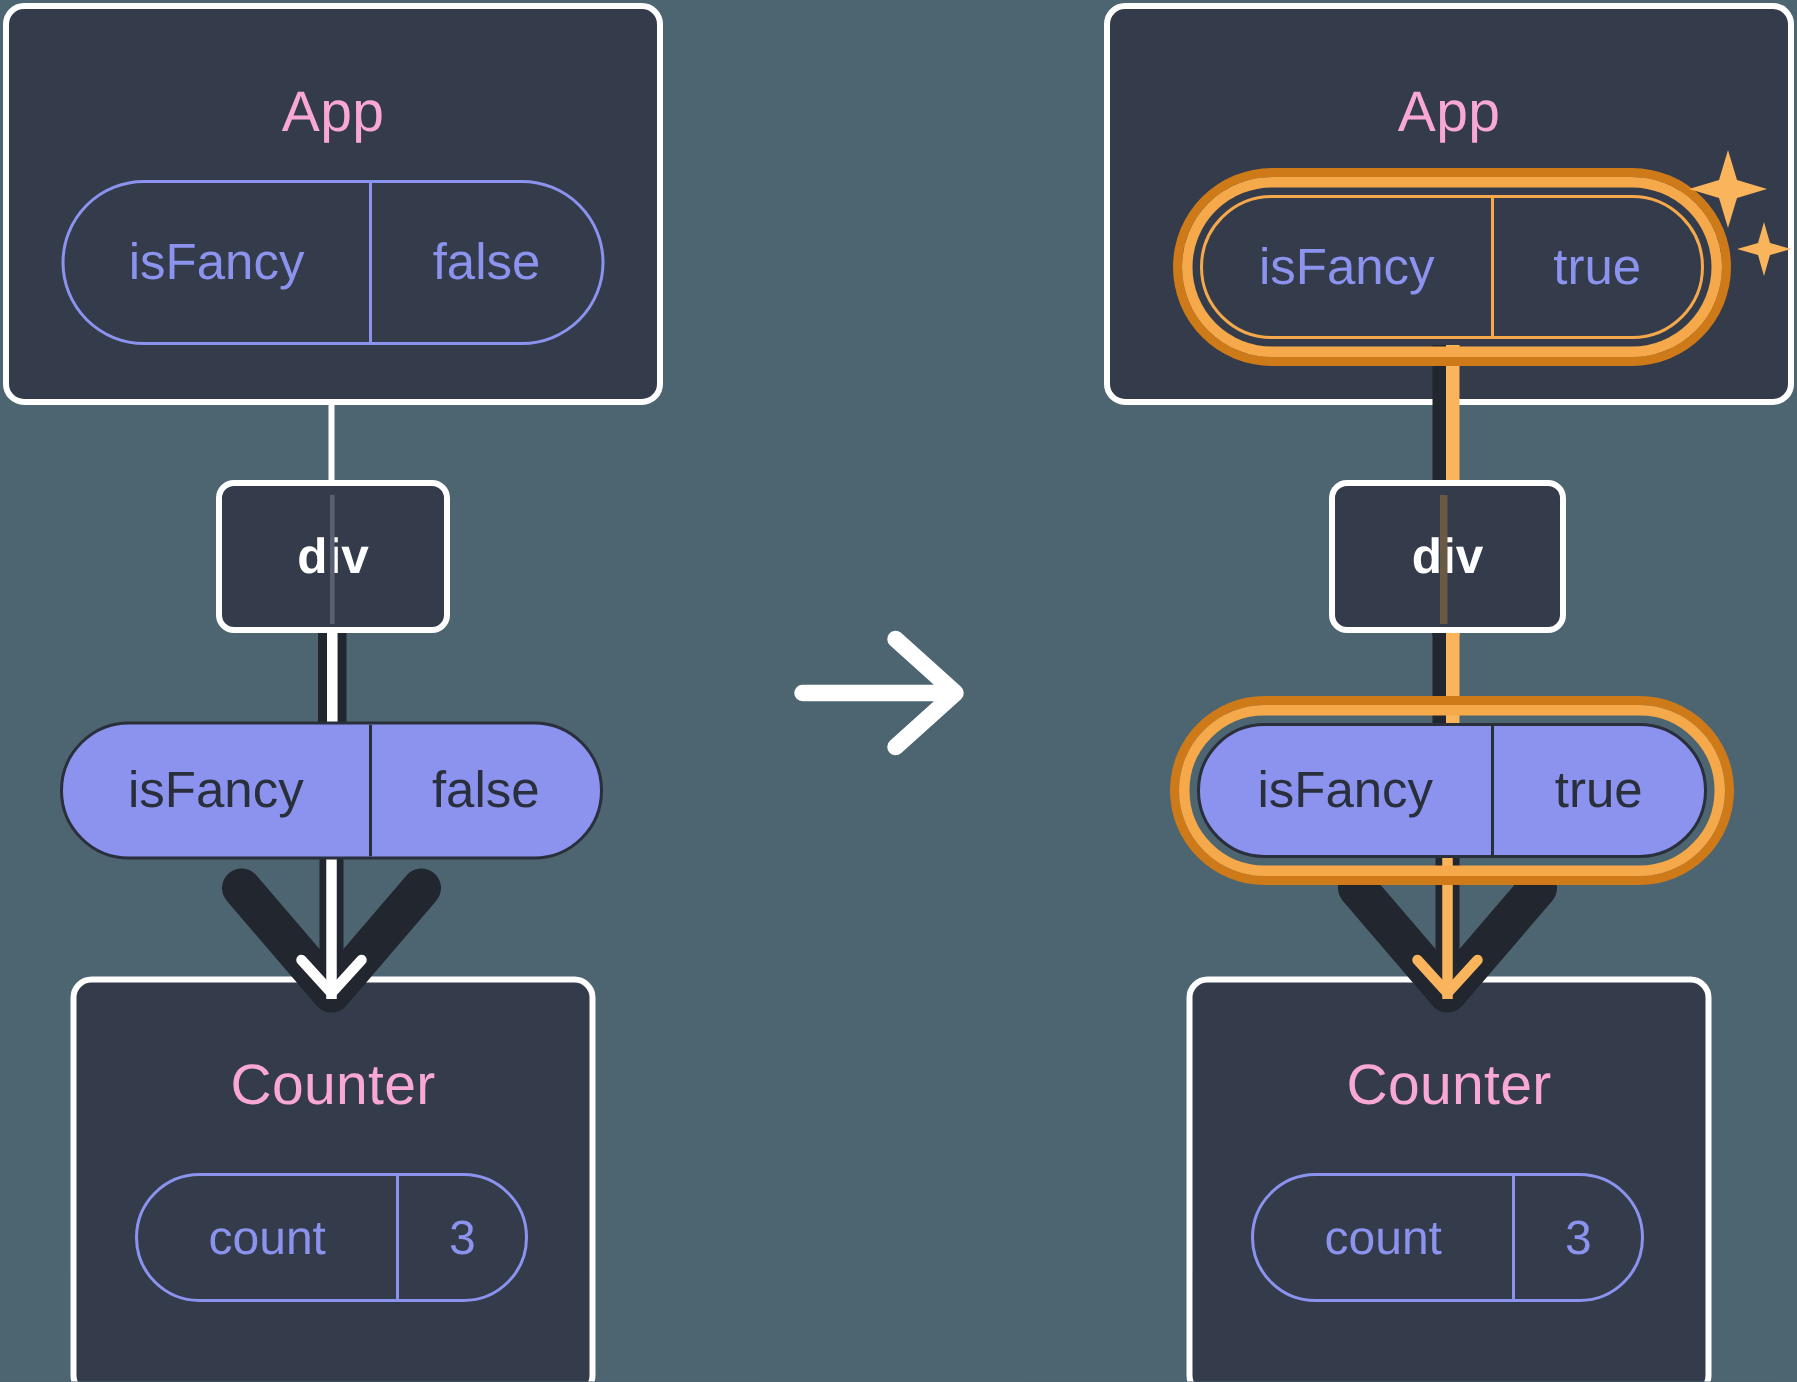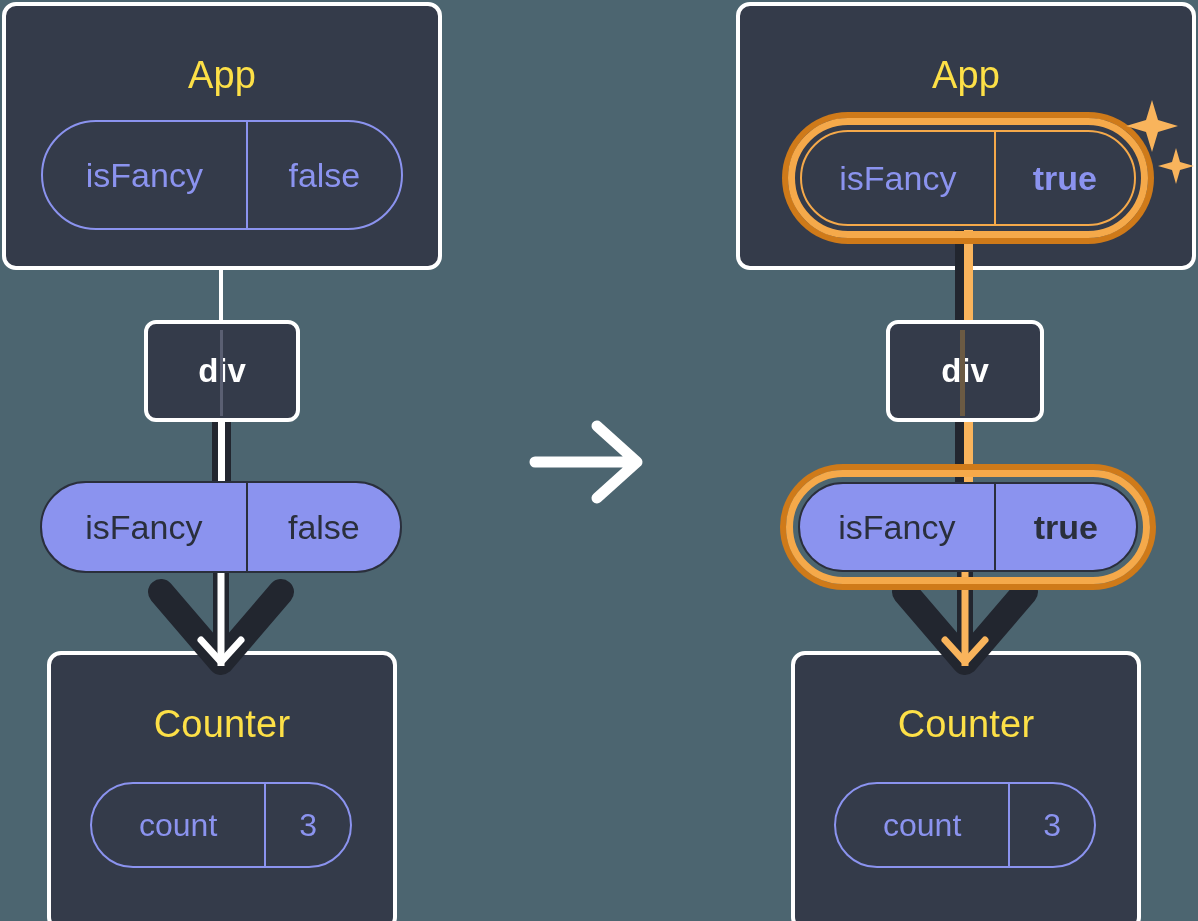--- a/index.html
+++ b/index.html
@@ -26,21 +26,21 @@
     background: #343b4a;
     border: 4px solid #ffffff;
     border-radius: 14px;
     box-sizing: border-box;
   }
   .card-title {
     position: absolute;
     left: 0;
     right: 0;
     text-align: center;
-    color: #fde047;
+    color: #f9a8d4;
     font-size: 38px;
     font-weight: 400;
     letter-spacing: 0.2px;
   }
 
   
   .elnode {
     position: absolute;
     background: #343b4a;
     border: 4px solid #ffffff;
@@ -85,21 +85,21 @@
   .pill.filled .pill-key,
   .pill.filled .pill-val {
     color: #2a2f3c;
   }
   .pill.outline .pill-val { border-left: 2px solid #8b93ef; }
   .pill.filled  .pill-val { border-left: 2px solid #2a2f3c; }
 
   .pill.outline.hl { border-color: #f5a94a; }
   .pill.outline.hl .pill-val { border-left-color: #f5a94a; }
 
-  .bold-val { font-weight: 700; }
+  .bold-val { font-weight: 400; }
 
   
   .ring {
     position: absolute;
     border-radius: 999px;
     box-sizing: border-box;
     border: 7px solid #f5a94a;
     box-shadow: 0 0 0 6px #cf7a19;
     z-index: 8;
     pointer-events: none;

